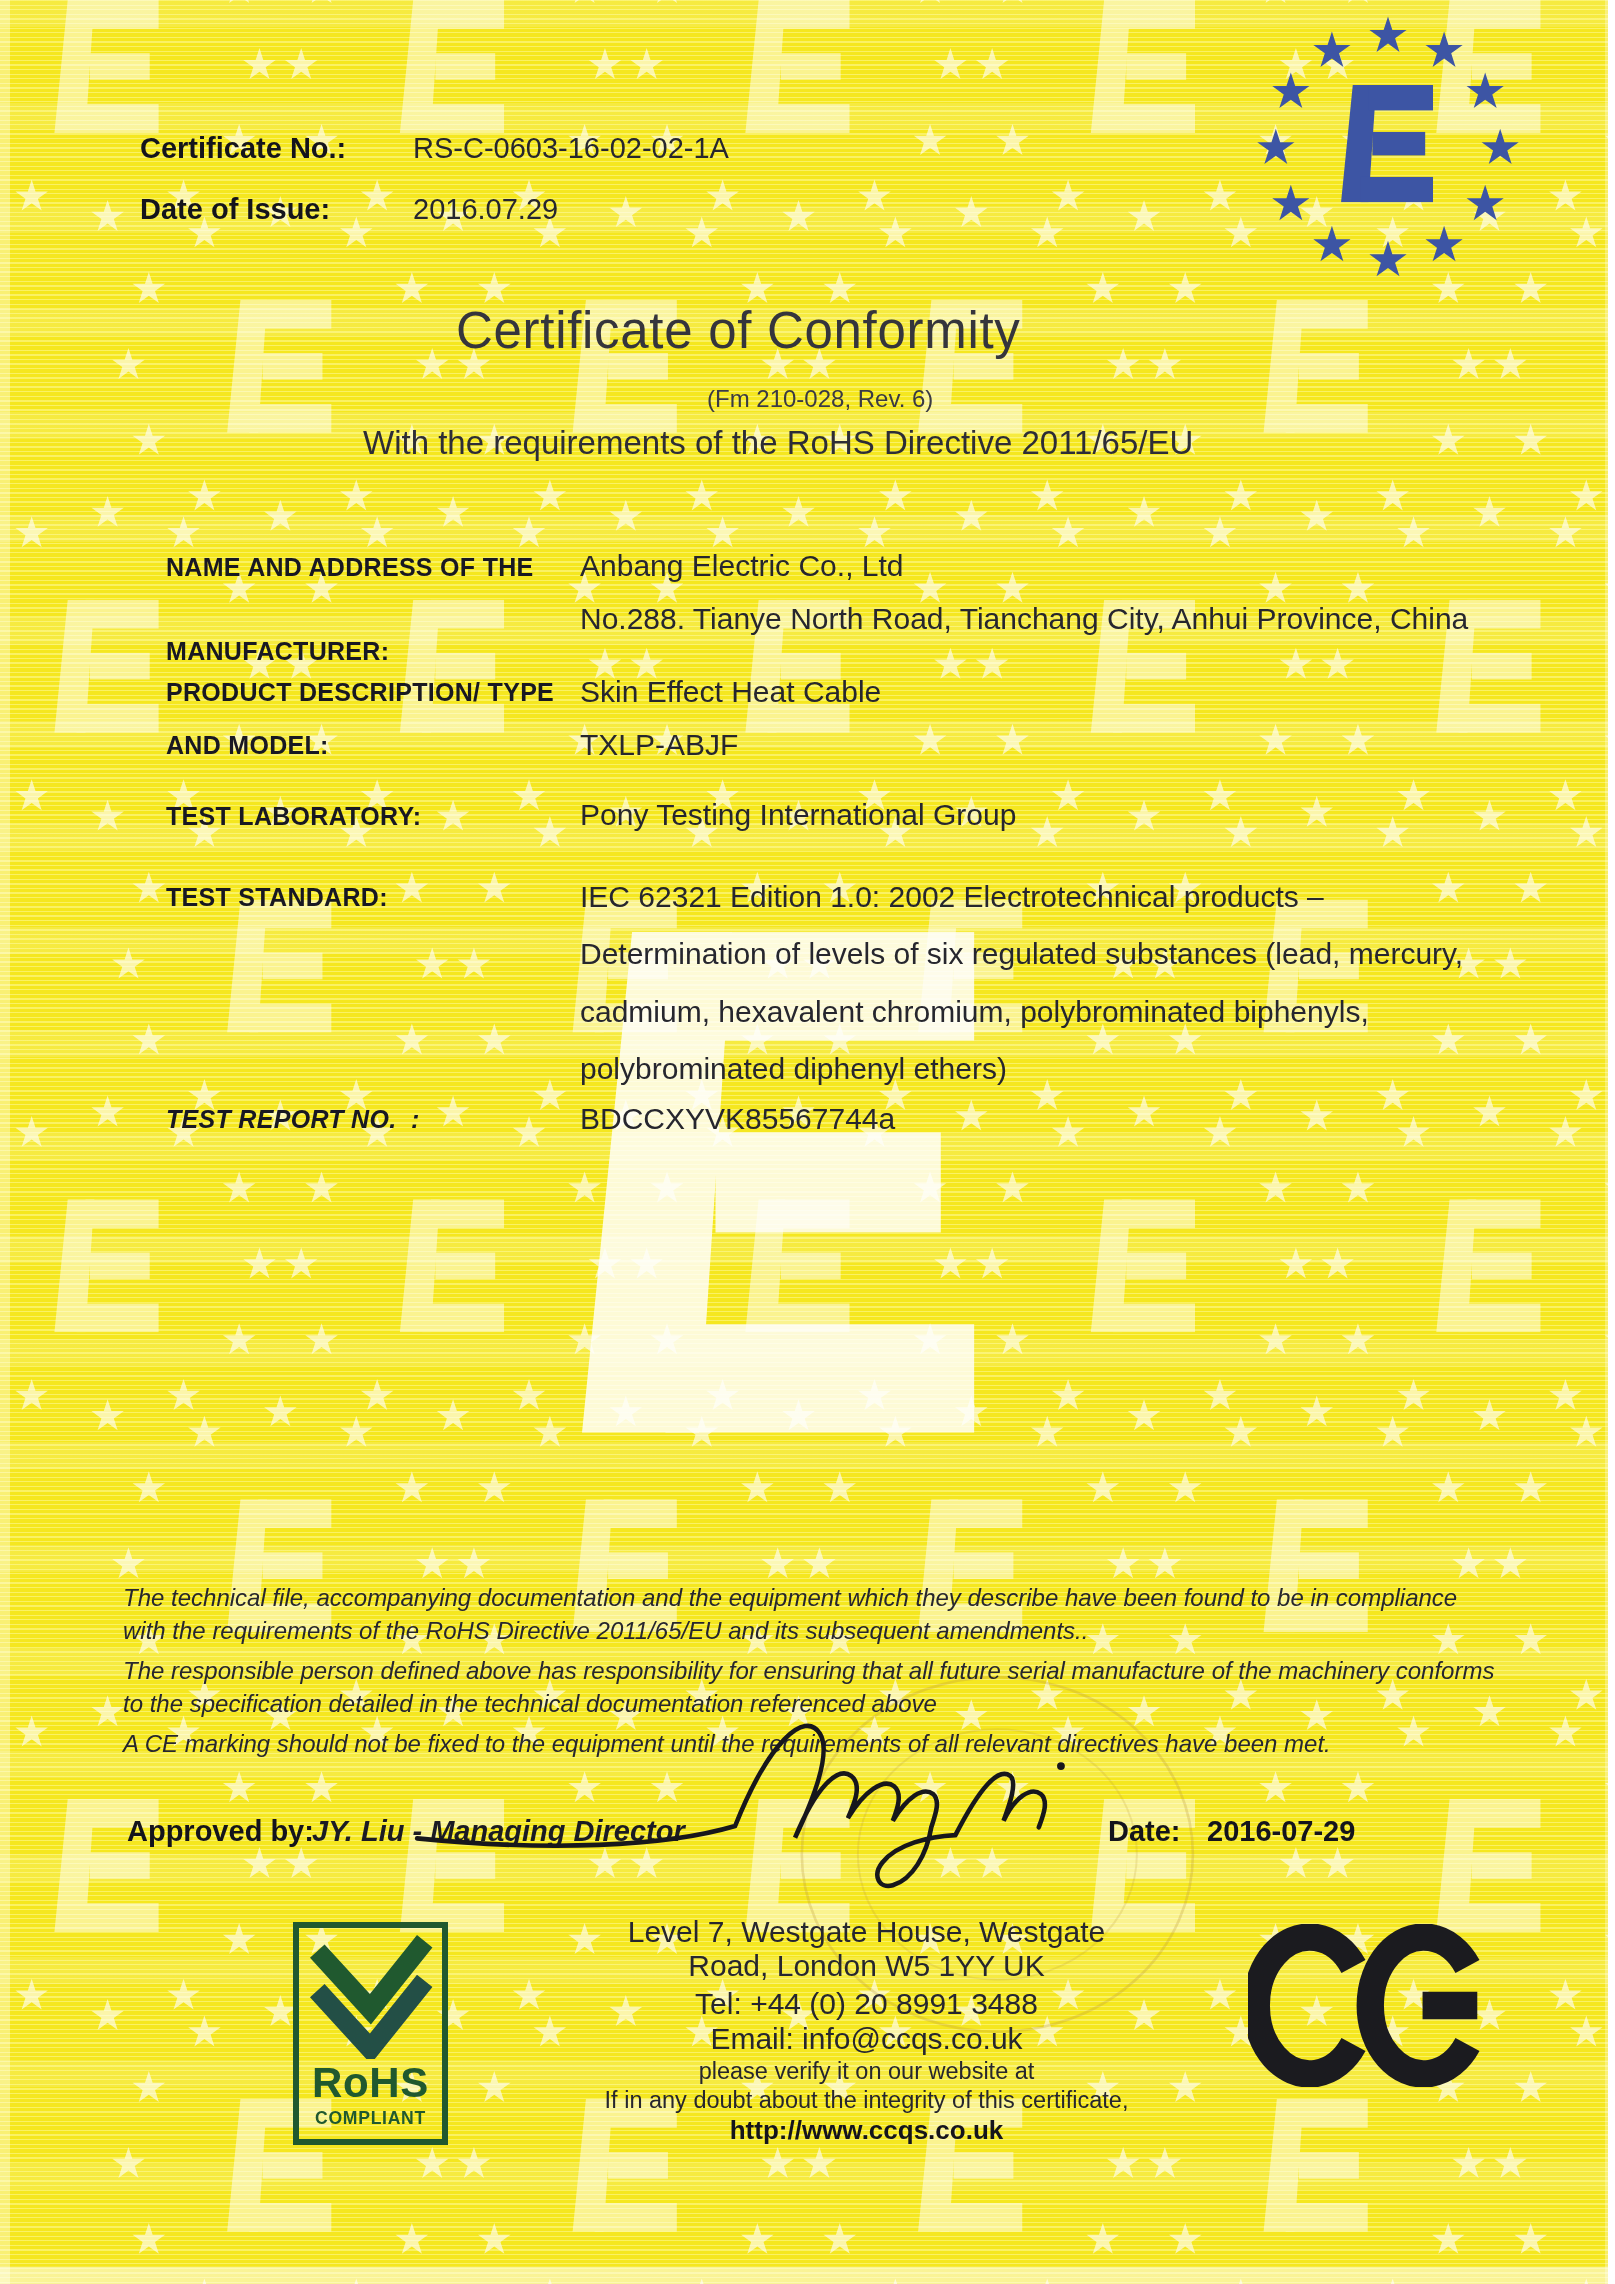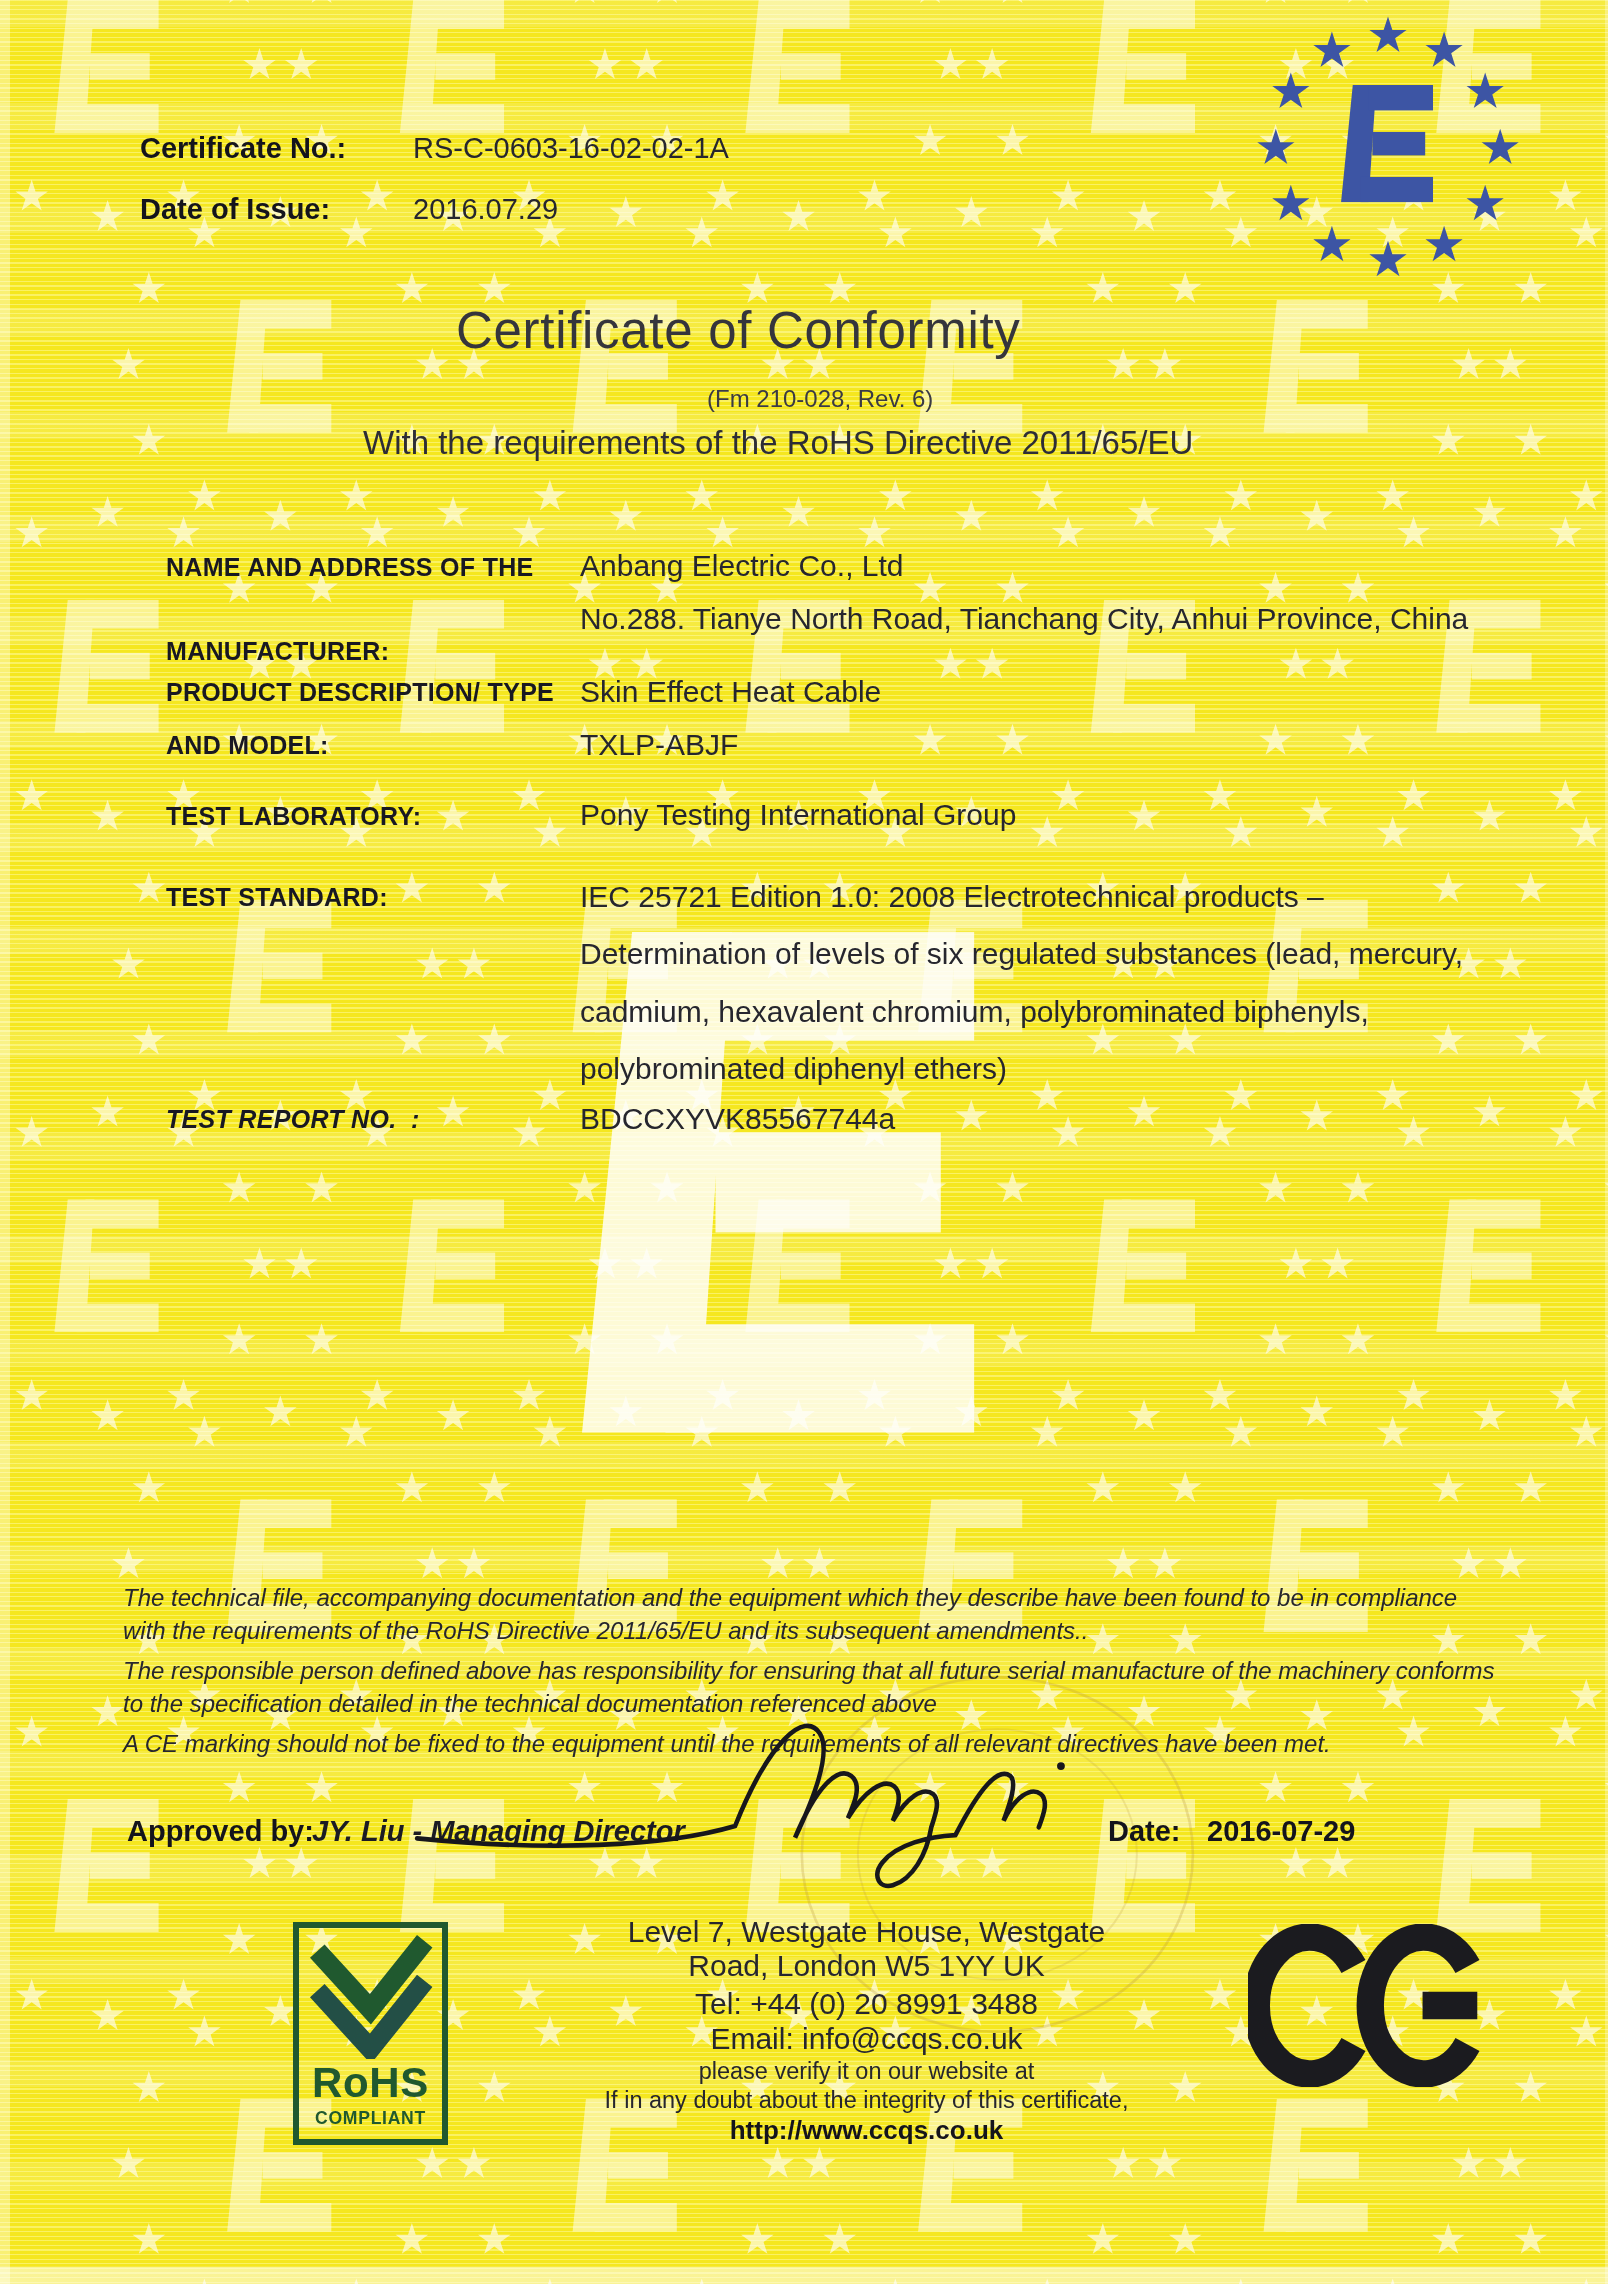--- a/index.html
+++ b/index.html
@@ -801,21 +801,21 @@
 
   <div class="abs sec-lbl" style="left:166px;top:678px;">PRODUCT DESCRIPTION/ TYPE</div>
   <div class="abs sec-lbl" style="left:166px;top:731px;">AND MODEL:</div>
   <div class="abs sec-val" style="left:580px;top:675px;">Skin Effect Heat Cable</div>
   <div class="abs sec-val" style="left:580px;top:728px;">TXLP-ABJF</div>
 
   <div class="abs sec-lbl" style="left:166px;top:802px;">TEST LABORATORY:</div>
   <div class="abs sec-val" style="left:580px;top:798px;">Pony Testing International Group</div>
 
   <div class="abs sec-lbl" style="left:166px;top:883px;">TEST STANDARD:</div>
-  <div class="abs sec-val" style="left:580px;top:880px;">IEC 25721 Edition 1.0: 2008 Electrotechnical products –</div>
+  <div class="abs sec-val" style="left:580px;top:880px;">IEC 62321 Edition 1.0: 2002 Electrotechnical products –</div>
   <div class="abs sec-val" style="left:580px;top:937px;">Determination of levels of six regulated substances (lead, mercury,</div>
   <div class="abs sec-val" style="left:580px;top:995px;">cadmium, hexavalent chromium, polybrominated biphenyls,</div>
   <div class="abs sec-val" style="left:580px;top:1052px;">polybrominated diphenyl ethers)</div>
 
   <div class="abs sec-lbl ws-pre" style="left:166px;top:1105px;font-style:italic;">TEST REPORT NO.  :</div>
   <div class="abs sec-val" style="left:580px;top:1102px;">BDCCXYVK85567744a</div>
 
   <div class="abs decl" style="left:123px;top:1581px;">The technical file, accompanying documentation and the equipment which they describe have been found to be in compliance with the requirements of the RoHS Directive 2011/65/EU and its subsequent amendments..</div>
   <div class="abs decl" style="left:123px;top:1654px;">The responsible person defined above has responsibility for ensuring that all future serial manufacture of the machinery conforms to the specification detailed in the technical documentation referenced above</div>
   <div class="abs decl" style="left:123px;top:1727px;">A CE marking should not be fixed to the equipment until the requirements of all relevant directives have been met.</div>

